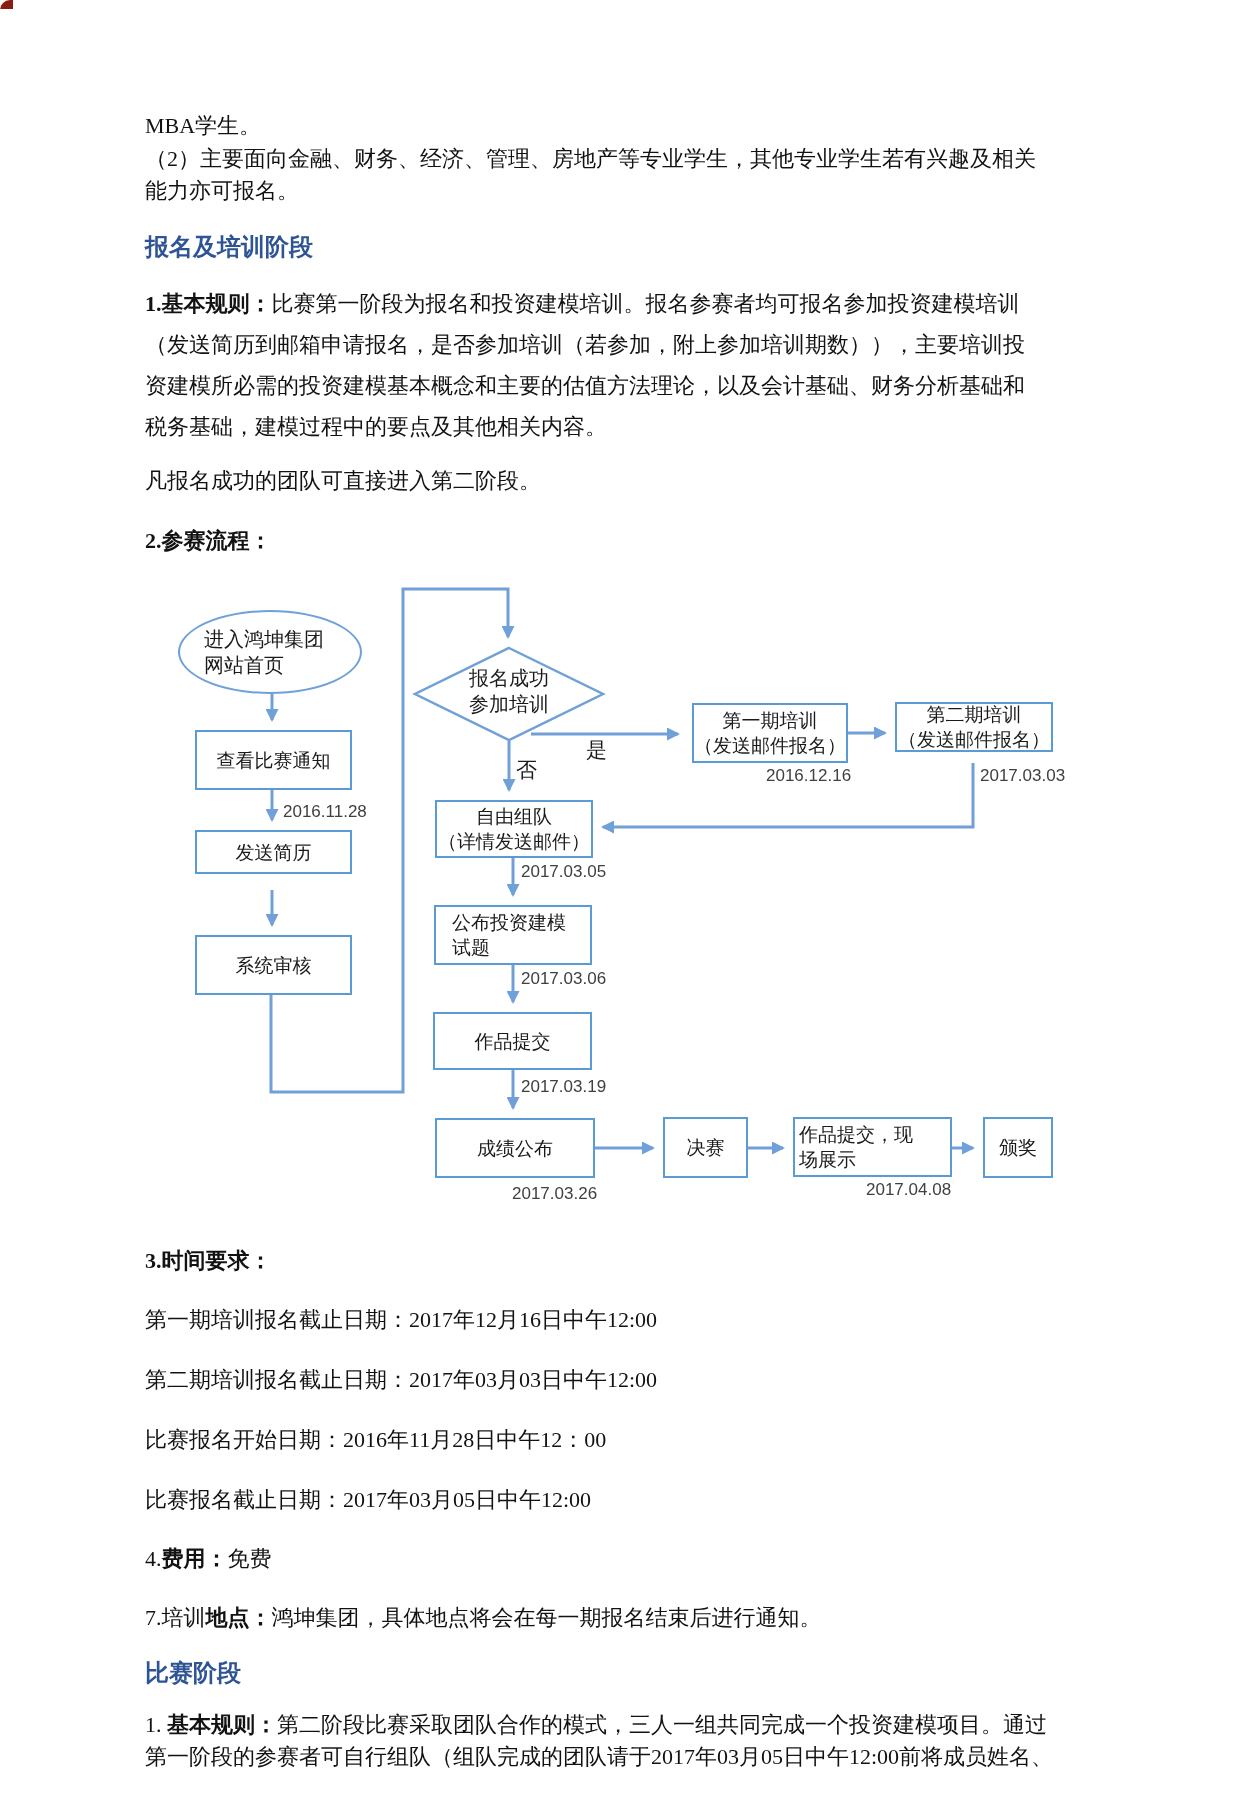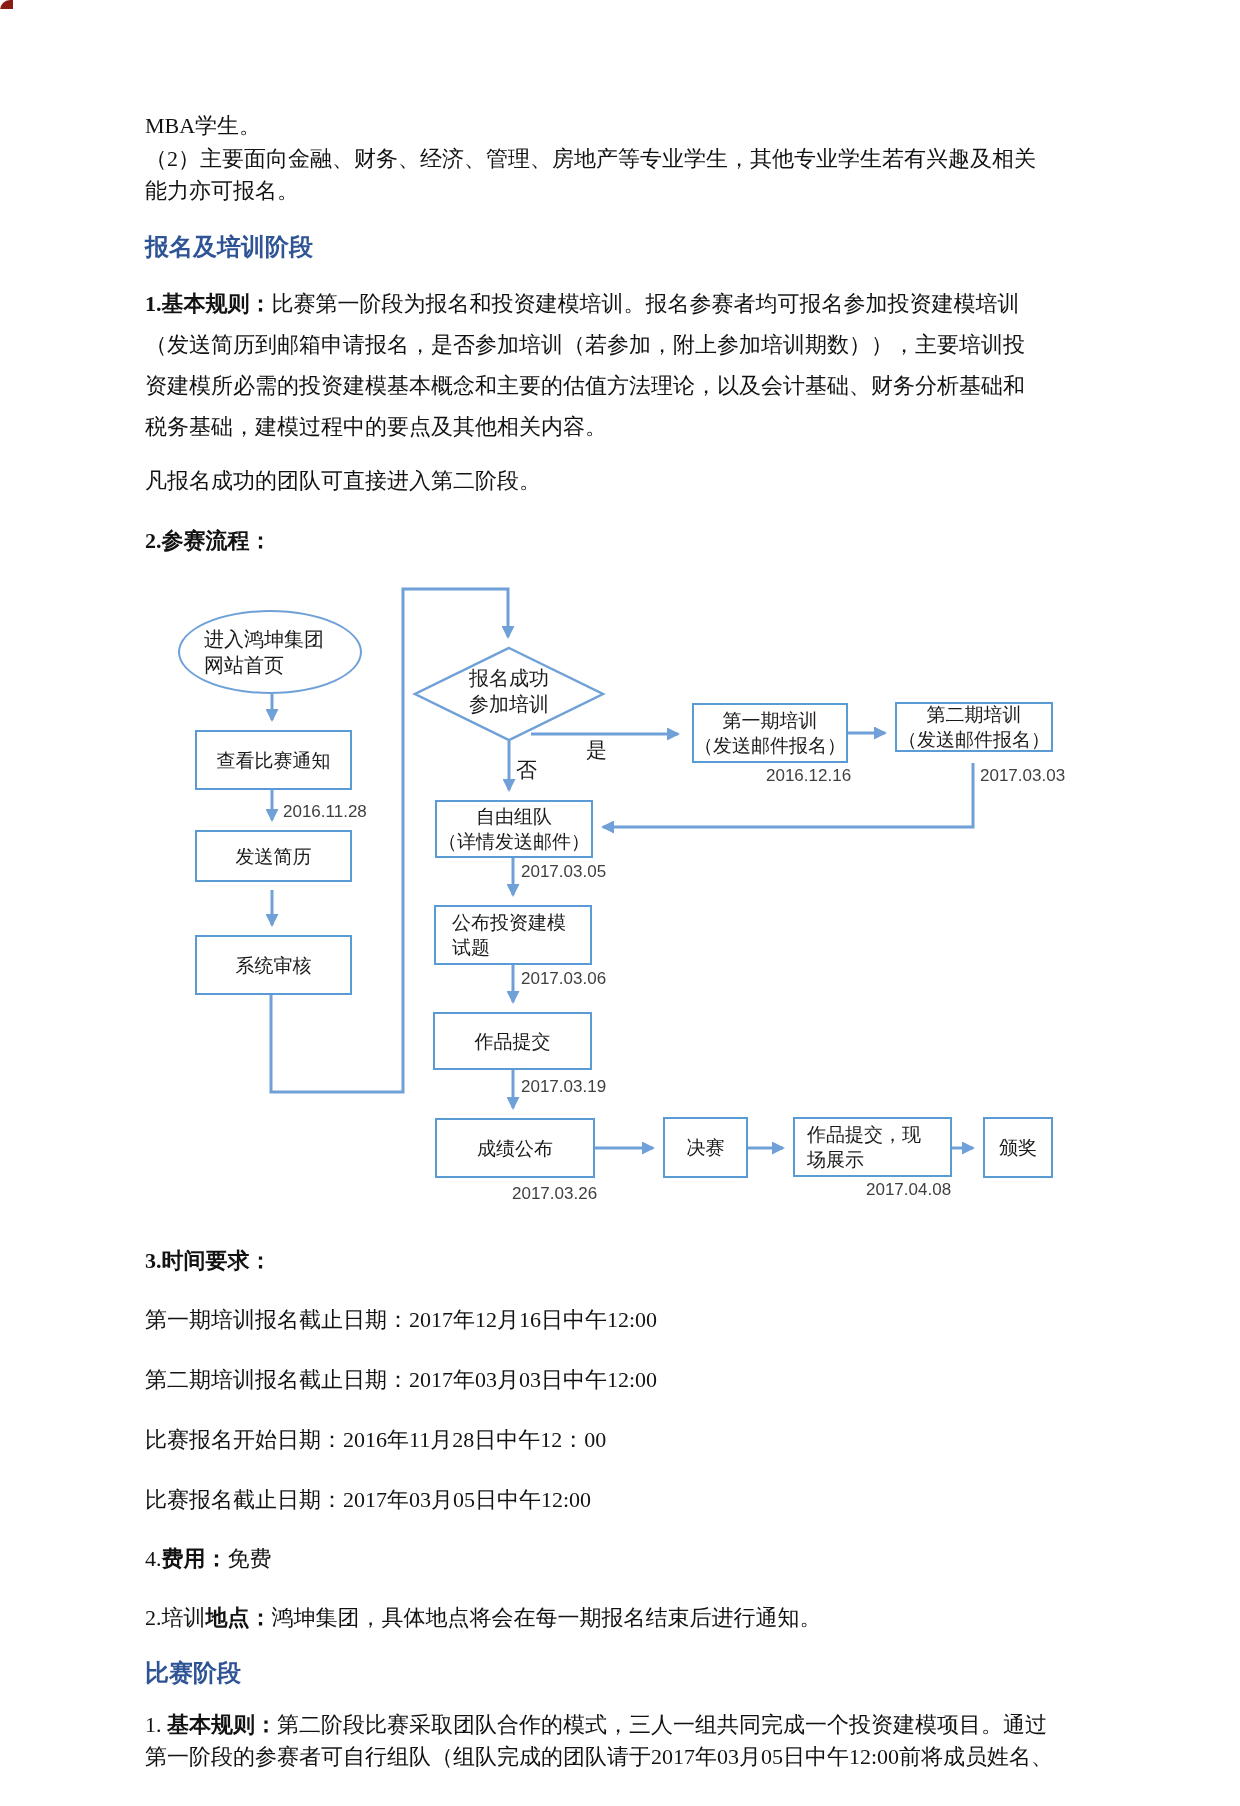--- a/index.html
+++ b/index.html
@@ -73,36 +73,36 @@
     <path class="fl" d="M513,1070 V1108" marker-end="url(#arrow)"></path>
     <path class="fl" d="M595,1148 H653" marker-end="url(#arrow)"></path>
     <path class="fl" d="M748,1148 H783" marker-end="url(#arrow)"></path>
     <path class="fl" d="M952,1148 H973" marker-end="url(#arrow)"></path>
     <polygon class="diamond" points="509,648 603,694 509,740 415,694"></polygon>
   </svg>
 
   <div class="flow-ellipse" style="left:178px;top:610px;width:184px;height:84px">进入鸿坤集团
 网站首页</div>
   <div class="flow-box" style="left:195px;top:730px;width:157px;height:60px">查看比赛通知</div>
-  <div class="flow-box" style="left:195px;top:830px;width:157px;height:52px">发送简历</div>
+  <div class="flow-box" style="left:195px;top:830px;width:157px;height:44px">发送简历</div>
   <div class="flow-box" style="left:195px;top:935px;width:157px;height:60px">系统审核</div>
   <div class="diamond-label">报名成功
 参加培训</div>
   <div class="flow-box" style="left:692px;top:703px;width:156px;height:60px">第一期培训
 （发送邮件报名）</div>
   <div class="flow-box" style="left:895px;top:702px;width:158px;height:50px">第二期培训
 （发送邮件报名）</div>
   <div class="flow-box left" style="left:434px;top:905px;width:158px;height:60px;padding-left:16px">公布投资建模
 试题</div>
   <div class="flow-box" style="left:435px;top:800px;width:158px;height:58px">自由组队
 （详情发送邮件）</div>
   <div class="flow-box" style="left:433px;top:1012px;width:159px;height:58px">作品提交</div>
   <div class="flow-box" style="left:435px;top:1118px;width:160px;height:60px">成绩公布</div>
   <div class="flow-box" style="left:663px;top:1117px;width:85px;height:61px">决赛</div>
-  <div class="flow-box left" style="left:793px;top:1117px;width:159px;height:60px;padding-left:12px">作品提交，现
+  <div class="flow-box left" style="left:793px;top:1117px;width:159px;height:60px;padding-left:4px">作品提交，现
 场展示</div>
   <div class="flow-box" style="left:983px;top:1117px;width:70px;height:61px">颁奖</div>
 
   <div class="flow-label" style="left:586px;top:736px">是</div>
   <div class="flow-label" style="left:516px;top:756px">否</div>
 
   <div class="date" style="left:283px;top:802px">2016.11.28</div>
   <div class="date" style="left:766px;top:766px">2016.12.16</div>
   <div class="date" style="left:980px;top:766px">2017.03.03</div>
   <div class="date" style="left:521px;top:862px">2017.03.05</div>
@@ -110,19 +110,19 @@
   <div class="date" style="left:521px;top:1077px">2017.03.19</div>
   <div class="date" style="left:512px;top:1184px">2017.03.26</div>
   <div class="date" style="left:866px;top:1180px">2017.04.08</div>
 
   <div class="t b" style="top:1247px">3.时间要求：</div>
   <div class="t" style="top:1306px">第一期培训报名截止日期：2017年12月16日中午12:00</div>
   <div class="t" style="top:1366px">第二期培训报名截止日期：2017年03月03日中午12:00</div>
   <div class="t" style="top:1426px">比赛报名开始日期：2016年11月28日中午12：00</div>
   <div class="t" style="top:1486px">比赛报名截止日期：2017年03月05日中午12:00</div>
   <div class="t" style="top:1545px"><span>4.</span><span class="b">费用：</span><span>免费</span></div>
-  <div class="t" style="top:1604px"><span>2.培训</span><span class="b">地点：</span><span>鸿坤集团，具体地点将会在每一期报名结束后进行通知。</span></div>
+  <div class="t" style="top:1604px"><span>7.培训</span><span class="b">地点：</span><span>鸿坤集团，具体地点将会在每一期报名结束后进行通知。</span></div>
 
   <div class="heading" style="top:1657px">比赛阶段</div>
   <div class="t" style="top:1711px"><span>1. </span><span class="b">基本规则：</span><span>第二阶段比赛采取团队合作的模式，三人一组共同完成一个投资建模项目。通过</span></div>
   <div class="t" style="top:1743px">第一阶段的参赛者可自行组队（组队完成的团队请于2017年03月05日中午12:00前将成员姓名、</div>
 
 </div>
 
 </body></html>

